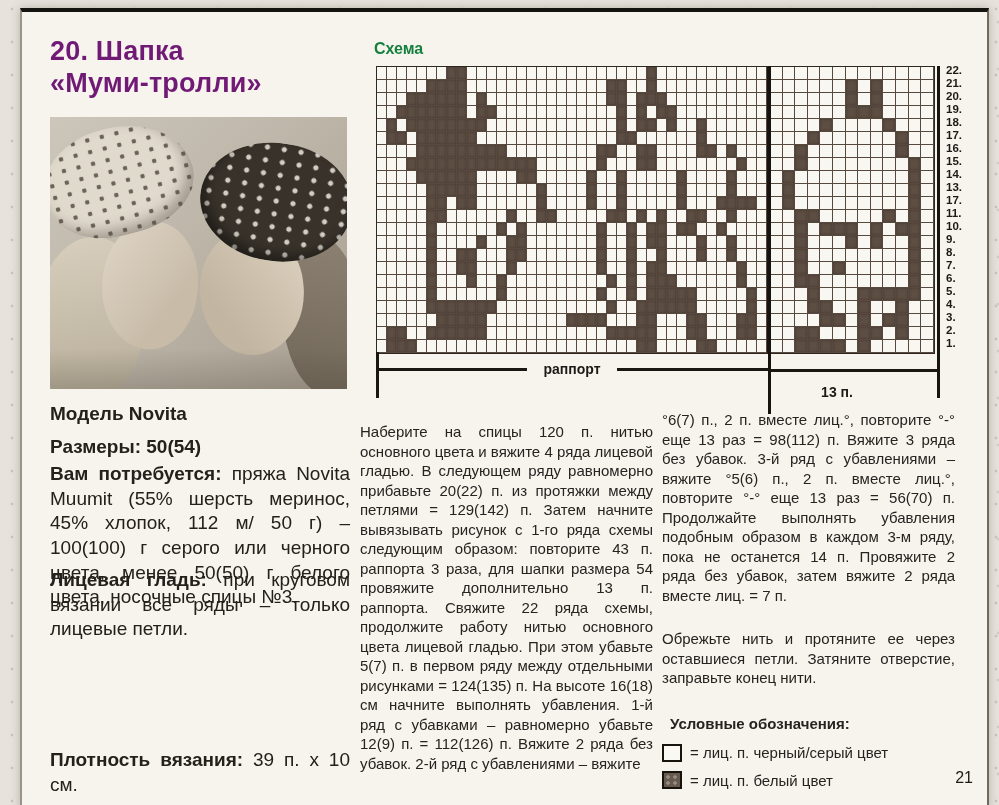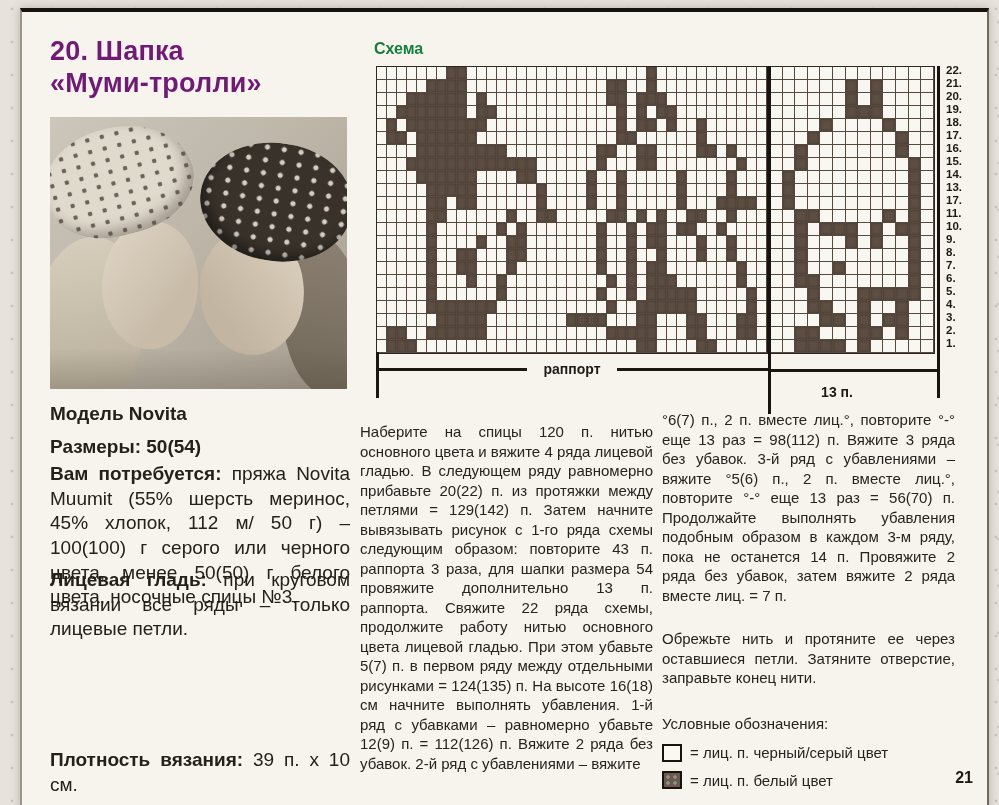--- a/index.html
+++ b/index.html
@@ -69,26 +69,26 @@
   .section-line{position:absolute;left:397px;top:329px;width:166px;height:3px;background:#1a1712;}
   .section-label{position:absolute;left:397px;top:344px;width:132px;text-align:center;
     font-size:14px;font-weight:bold;color:#1c1a16;}
   
   .col{position:absolute;width:293px;color:#262320;font-size:15px;line-height:1.3;text-align:justify;}
   .col.mid{left:338px;top:410px;}
   .col.right{left:640px;top:398px;}
   .col p{margin:0;}
   .col .p2{margin-top:24px;}
   .legend{margin-top:26px;}
-  .legend-h{font-weight:normal;margin-bottom:10px;}
+  .legend-h{font-weight:bold;margin-bottom:10px;margin-left:8px;}
   .legend-item{display:flex;align-items:center;gap:8px;margin-bottom:8px;text-align:left;}
   .sw{display:inline-block;width:20px;height:18px;border:2px solid #17140f;box-sizing:border-box;flex:0 0 auto;}
   .sw.light{background:#faf8f3;}
   .sw.dark{background:radial-gradient(circle at 4px 4px, rgba(240,235,226,.35) 1.5px, transparent 2px),#695a4f;background-size:7px 6px;}
-  .pagenum{position:absolute;right:14px;bottom:22px;font-size:16px;font-weight:bold;color:#1c1a16;}
+  .pagenum{position:absolute;right:14px;bottom:22px;font-size:16px;font-weight:normal;color:#1c1a16;}
 </style>
 </head>
 <body>
 
 <div class="canvas">
   <div class="page">
 
     <div class="title">20. Шапка
 «Муми-тролли»</div>
 

